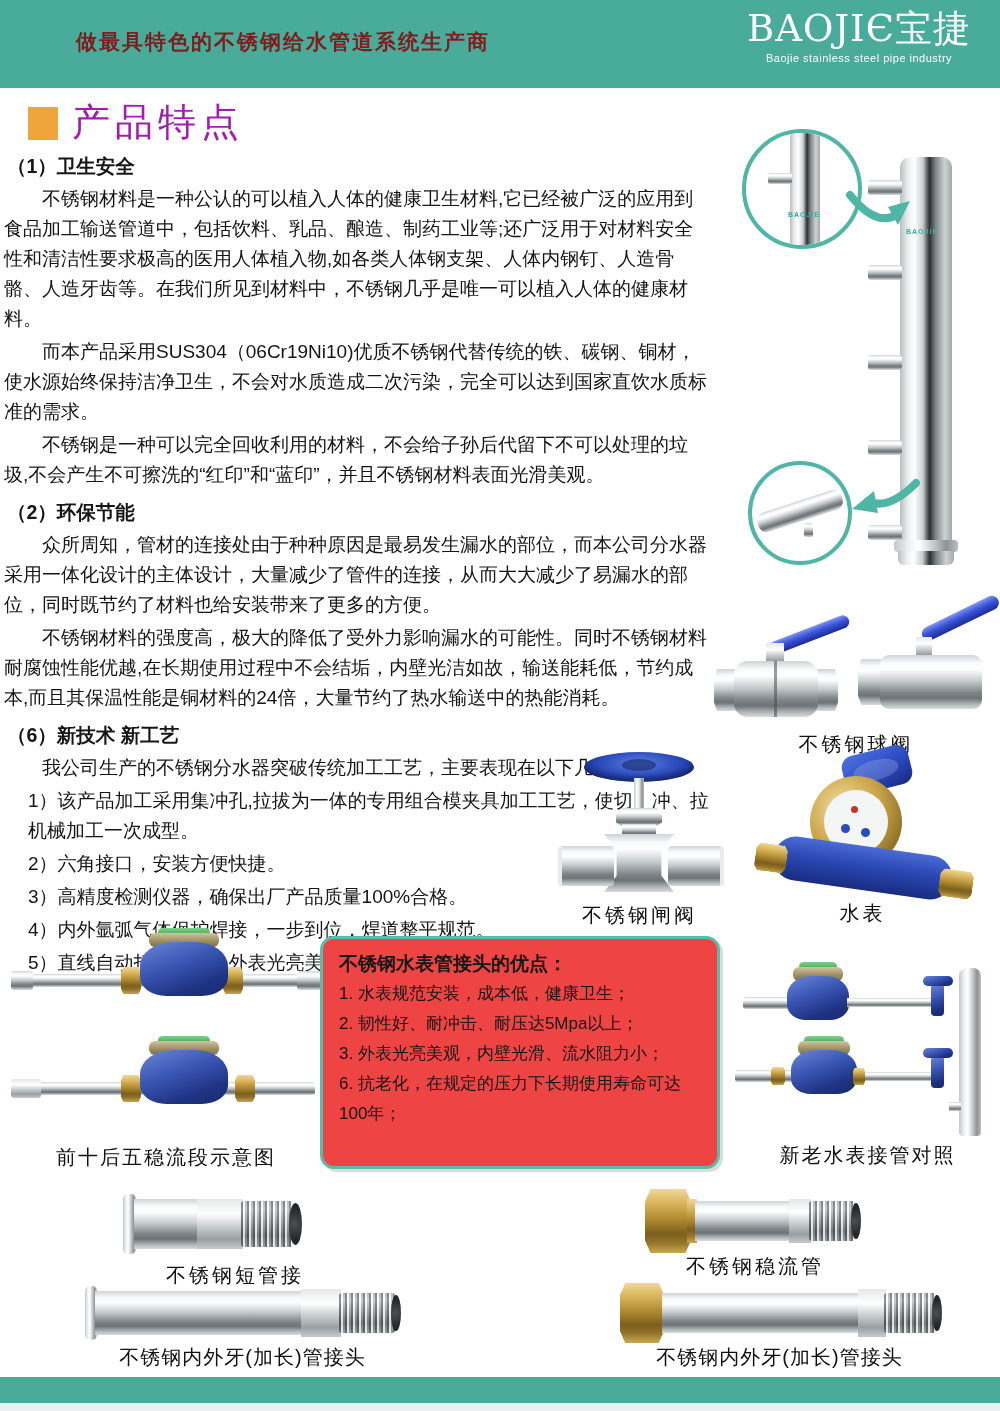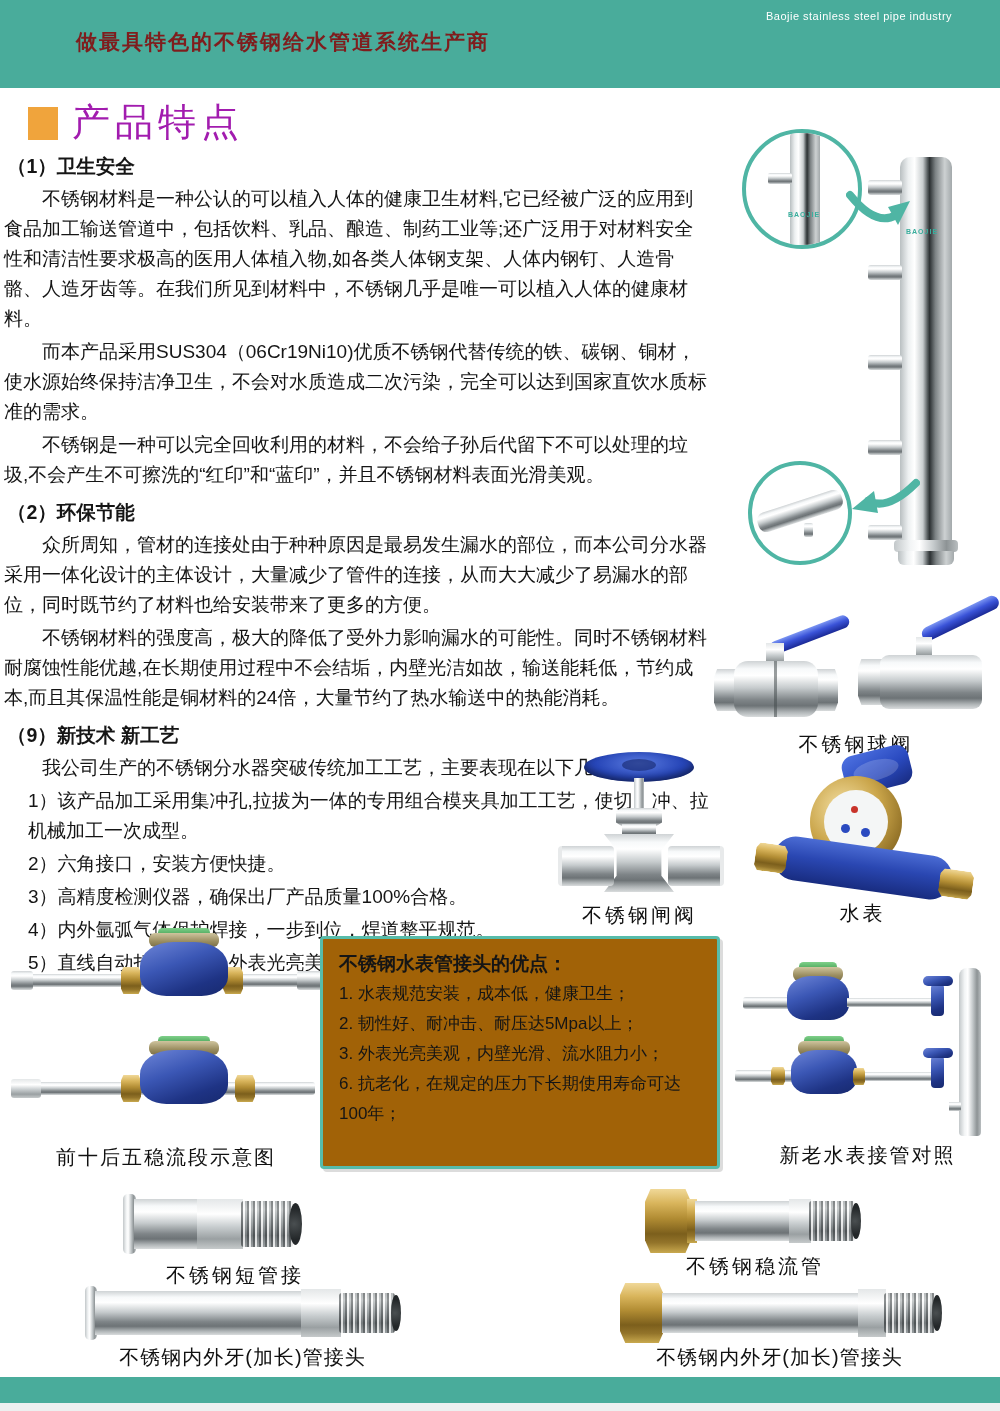--- a/index.html
+++ b/index.html
@@ -49,53 +49,54 @@
   .m-body{position:absolute;left:0;top:14px;width:100%;height:calc(100% - 14px);
           border-radius:38% 38% 30% 30% / 45% 45% 35% 35%;
           background:linear-gradient(160deg,#6e86d8 0%,#3b57b5 40%,#1e3384 75%,#17296e 100%);}
   .m-band{position:absolute;left:10%;top:5px;width:80%;height:14px;border-radius:6px;
           background:linear-gradient(180deg,#cfc49e,#9a8d60 60%,#7b6f47);}
   .m-cap{position:absolute;left:20%;top:0;width:60%;height:9px;border-radius:5px;
          background:linear-gradient(180deg,#7fd08a,#3d9a4c);}
 
   
   .adv-box{position:absolute;left:320px;top:936px;width:400px;height:233px;box-sizing:border-box;
-           border:3px solid #57BCAA;border-radius:4px;background:#a16207;box-shadow:3px 3px 0 #dcdcdc;
+           border:3px solid #57BCAA;border-radius:14px;background:#ef4444;box-shadow:3px 3px 0 #dcdcdc;
            padding:10px 16px 6px 16px;}
   .adv-box .t{font-size:19px;font-weight:bold;line-height:30px;}
   .adv-box .i{font-size:17px;line-height:30px;}
 
   
   .callout{position:absolute;border:4px solid #4FB5A4;border-radius:50%;background:#fff;overflow:hidden;}
   .brandtxt{position:absolute;color:#3BAE9D;font-size:7px;letter-spacing:1px;font-weight:bold;}
 </style>
 </head>
 <body>
 
 <div class="page">
 
   <div class="topbar">
     <div class="slogan">做最具特色的不锈钢给水管道系统生产商</div>
     <div class="logo">
+      <div class="logo-main">BAOJIЄ宝捷</div>
       <div class="logo-sub">Baojie stainless steel pipe industry</div>
     </div>
   </div>
 
   <div class="title-square"></div>
   <div class="page-title">产品特点</div>
 
   <div class="content">
     <h3>（1）卫生安全</h3>
     <p class="ind">不锈钢材料是一种公认的可以植入人体的健康卫生材料,它已经被广泛的应用到食品加工输送管道中，包括饮料、乳品、酿造、制药工业等;还广泛用于对材料安全性和清洁性要求极高的医用人体植入物,如各类人体钢支架、人体内钢钉、人造骨骼、人造牙齿等。在我们所见到材料中，不锈钢几乎是唯一可以植入人体的健康材料。</p>
     <p class="ind">而本产品采用SUS304（06Cr19Ni10)优质不锈钢代替传统的铁、碳钢、铜材，使水源始终保持洁净卫生，不会对水质造成二次污染，完全可以达到国家直饮水质标准的需求。</p>
     <p class="ind">不锈钢是一种可以完全回收利用的材料，不会给子孙后代留下不可以处理的垃圾,不会产生不可擦洗的“红印”和“蓝印”，并且不锈钢材料表面光滑美观。</p>
     <h3>（2）环保节能</h3>
     <p class="ind">众所周知，管材的连接处由于种种原因是最易发生漏水的部位，而本公司分水器采用一体化设计的主体设计，大量减少了管件的连接，从而大大减少了易漏水的部位，同时既节约了材料也给安装带来了更多的方便。</p>
     <p class="ind">不锈钢材料的强度高，极大的降低了受外力影响漏水的可能性。同时不锈钢材料耐腐蚀性能优越,在长期使用过程中不会结垢，内壁光洁如故，输送能耗低，节约成本,而且其保温性能是铜材料的24倍，大量节约了热水输送中的热能消耗。</p>
-    <h3>（9）新技术 新工艺</h3>
+    <h3>（6）新技术 新工艺</h3>
     <p class="ind">我公司生产的不锈钢分水器突破传统加工工艺，主要表现在以下几个方面：</p>
     <p class="li">1）该产品加工采用集冲孔,拉拔为一体的专用组合模夹具加工工艺，使切、冲、拉机械加工一次成型。</p>
     <p class="li">2）六角接口，安装方便快捷。</p>
     <p class="li">3）高精度检测仪器，确保出厂产品质量100%合格。</p>
     <p class="li">4）内外氩弧气体保护焊接，一步到位，焊道整平规范。</p>
     <p class="li">5）直线自动打磨抛光，外表光亮美观。</p>
   </div>
 
   <div class="fig" style="left:728px;top:103px;width:272px;height:462px;">
     <div class="abs steel-v" style="left:172px;top:54px;width:52px;height:385px;border-radius:10px 10px 0 0;"></div>

